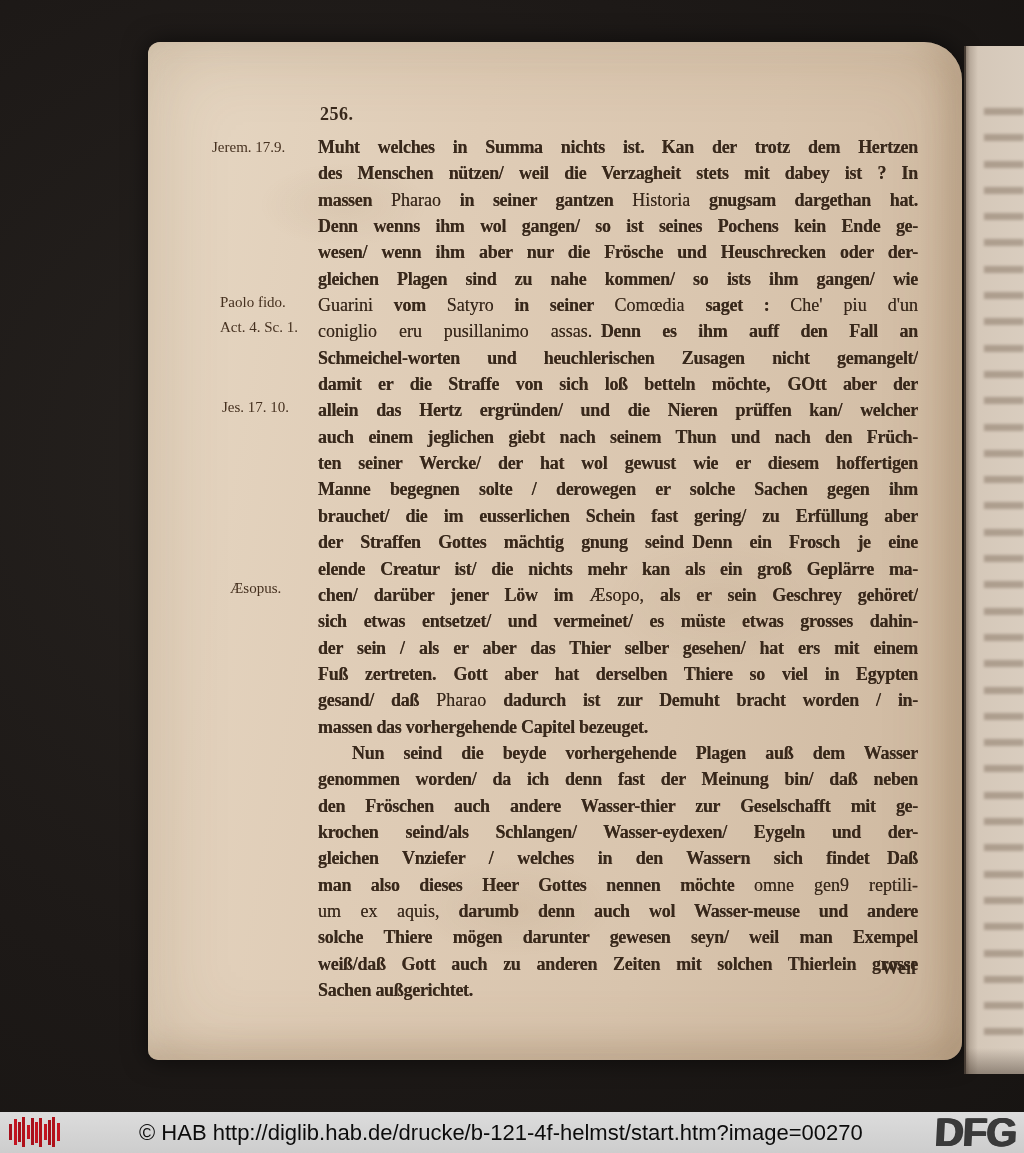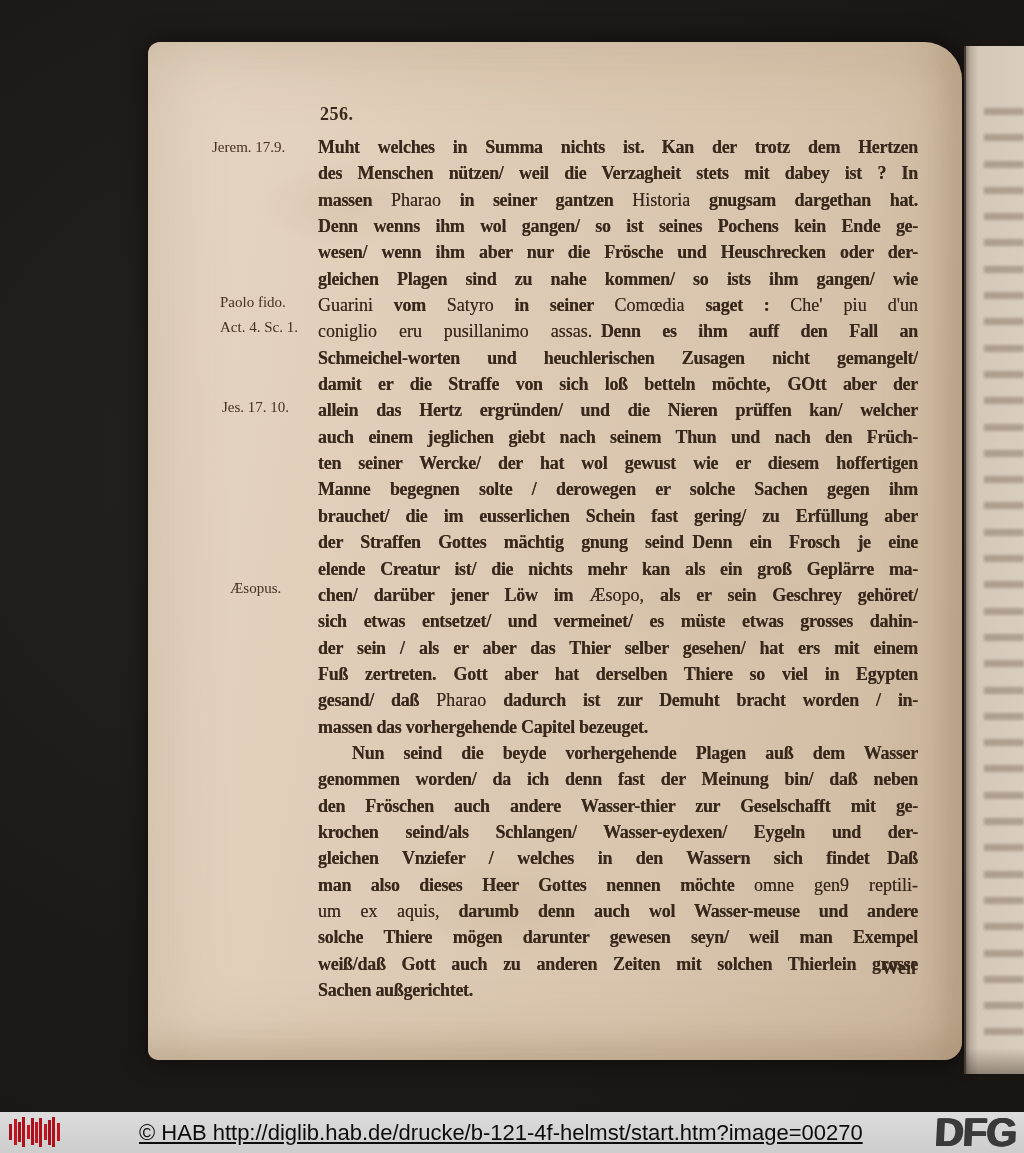--- a/index.html
+++ b/index.html
@@ -51,21 +51,21 @@
     position:absolute;left:18px;top:62px;width:40px;height:944px;opacity:.45;filter:blur(1.6px);
     background:repeating-linear-gradient(to bottom, rgba(74,52,34,.65) 0 7px, transparent 7px 26.3px);
   }
   
   .footer{
     position:absolute;left:0;bottom:0;width:1024px;height:41px;
     background:linear-gradient(#dcdcdc,#cdcdcd);
     font-family:"Liberation Sans", sans-serif;
   }
   .hab-logo{position:absolute;left:8px;top:4px;}
-  .copyright{position:absolute;left:139px;top:0;line-height:41px;font-size:22px;color:#0c0c0c;white-space:nowrap;text-decoration:underline;}
+  .copyright{position:absolute;left:139px;top:0;line-height:41px;font-size:22px;color:#0c0c0c;white-space:nowrap;}
   .dfg{
     position:absolute;right:8px;top:-3px;line-height:46px;
     font-size:40px;font-weight:700;letter-spacing:-1px;color:#3a3a3a;
     text-shadow:.9px 0 0 currentColor,-.9px 0 0 currentColor;
     transform:skewX(-3deg);
   }
 </style>
 </head>
 <body>
 

